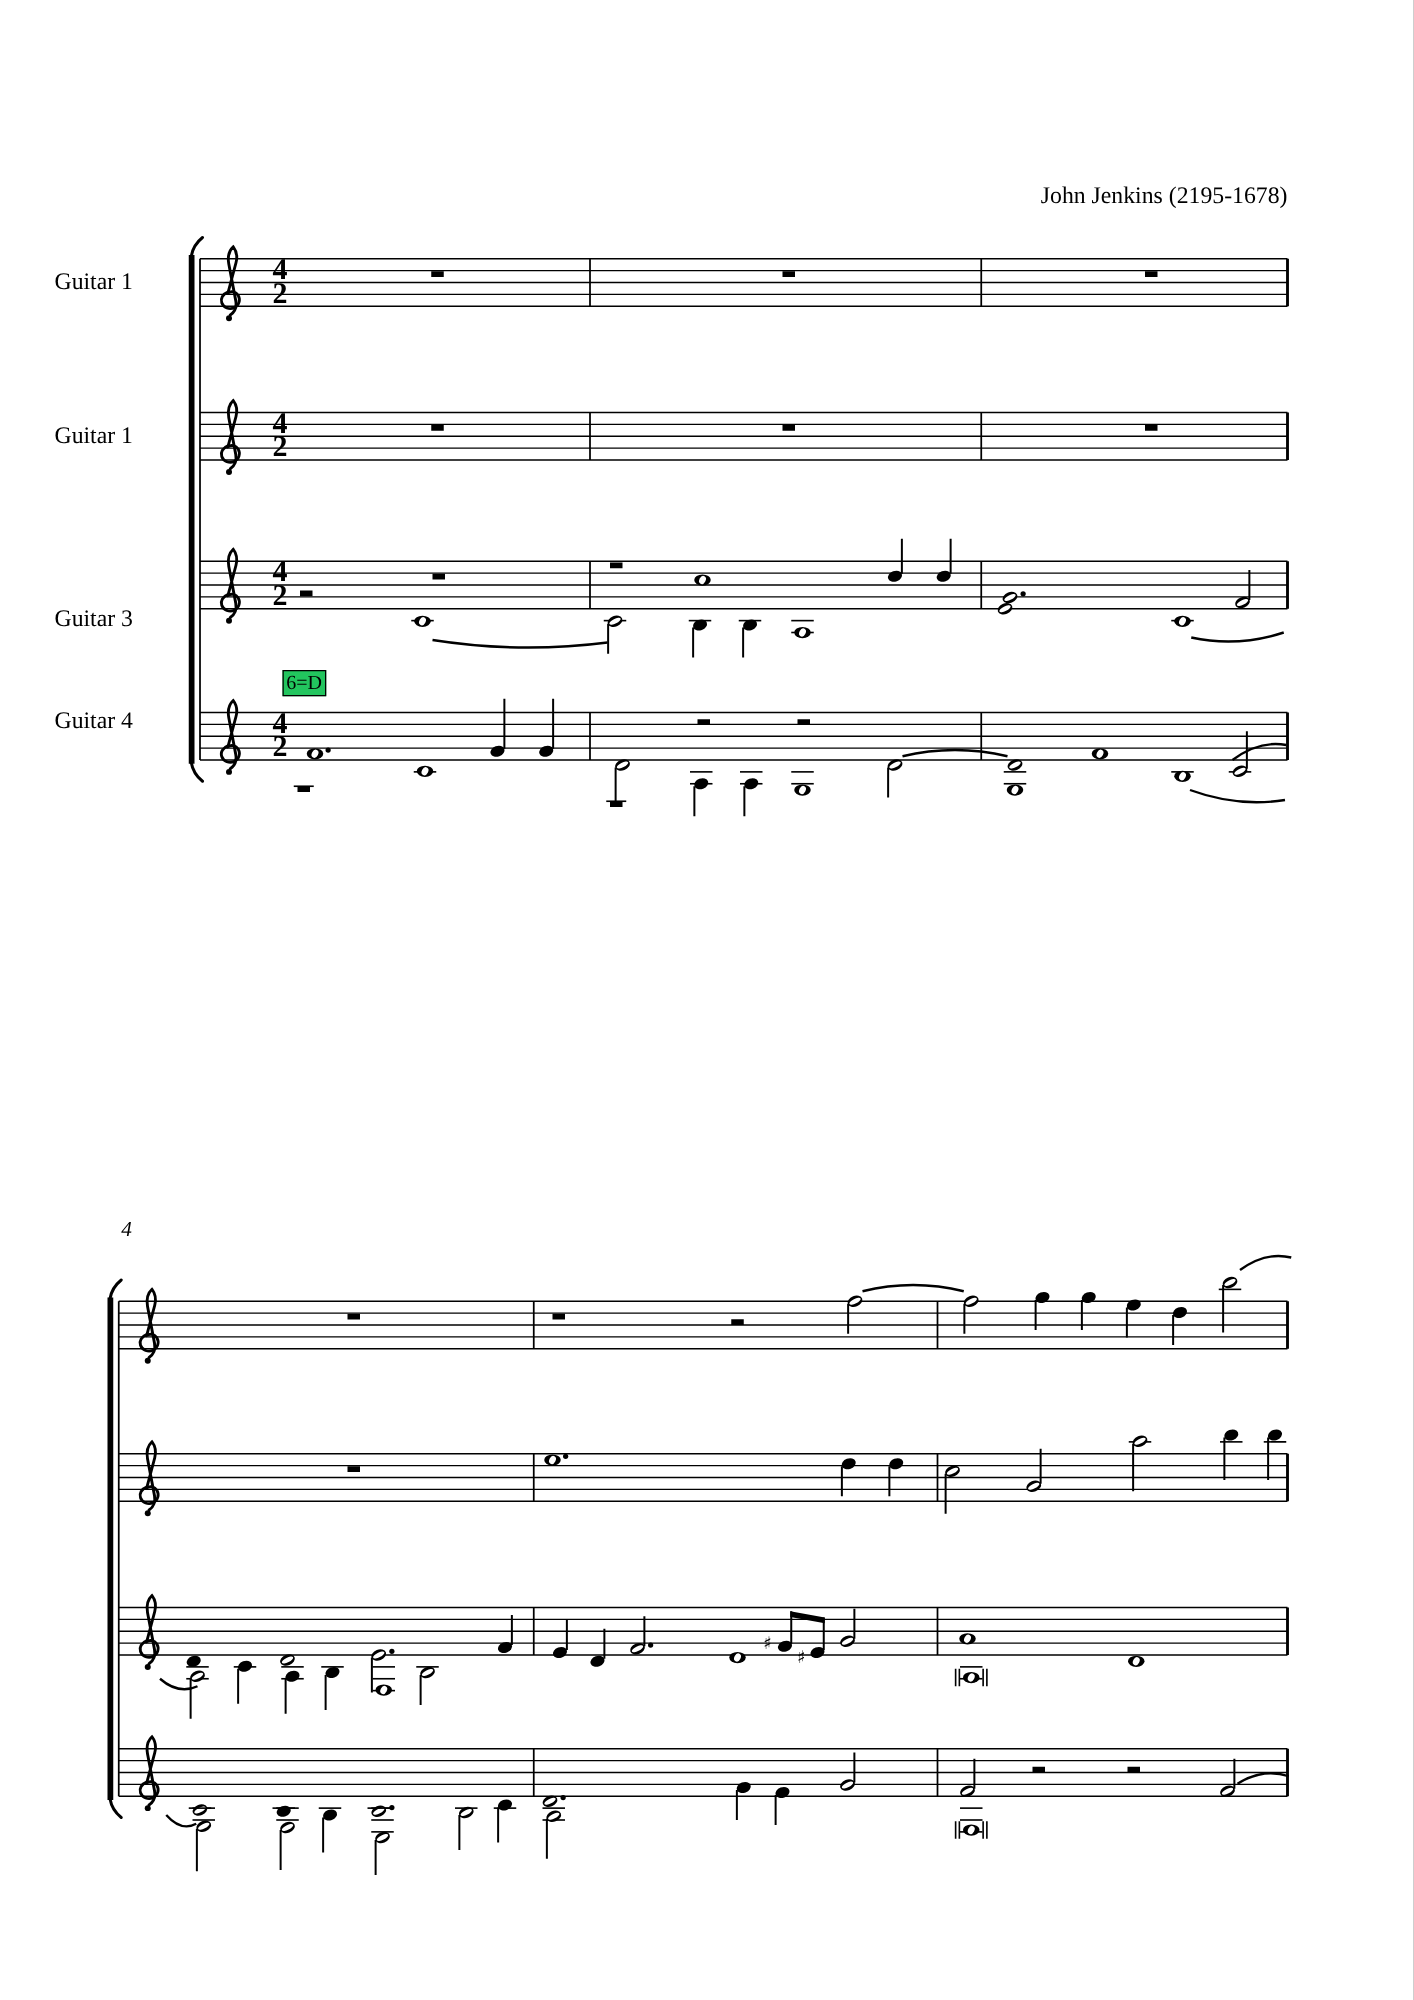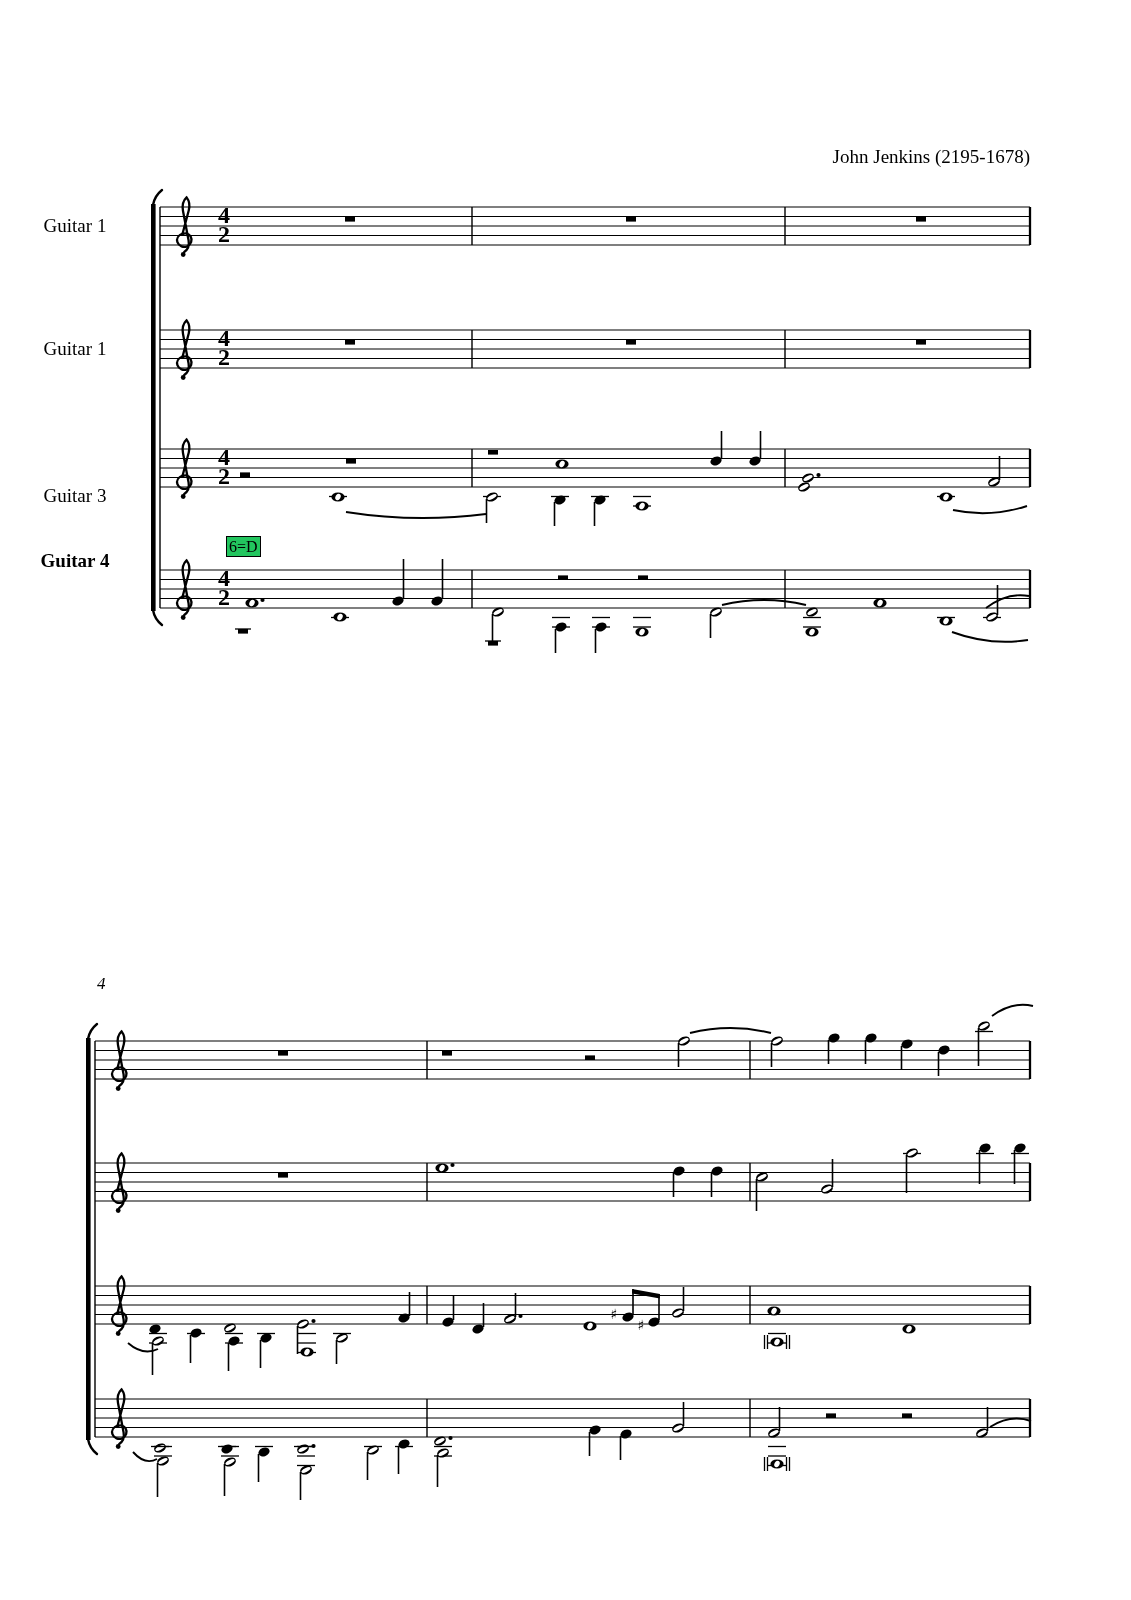--- a/index.html
+++ b/index.html
@@ -660,17 +660,17 @@
           <path d="M 990 1427 Q 1010.5 1414 1031 1421" fill="none" stroke="#000" stroke-width="1.9"></path>
         </g>
       </g>
     </svg>
 
   <div class="composer">John Jenkins (2195-1678)</div>
 
   <div class="part-label" id="lbl0" style="top: 215px;">Guitar 1</div>
   <div class="part-label" id="lbl1" style="top: 338px;">Guitar 1</div>
   <div class="part-label" id="lbl2" style="top: 457px; margin-top: 28px;">Guitar 3</div>
-  <div class="part-label" id="lbl3" style="top: 550px; font-weight: bold;">Guitar 4</div>
+  <div class="part-label" id="lbl3" style="top: 566px;">Guitar 4</div>
 
   <div class="tuning-box" id="tuningBox" style="left: 226px; top: 536px;">6=D</div>
   <div class="measure-number" id="measNum" style="left: 97px; top: 974px;">4</div>
 </div>
 
 </body></html>

